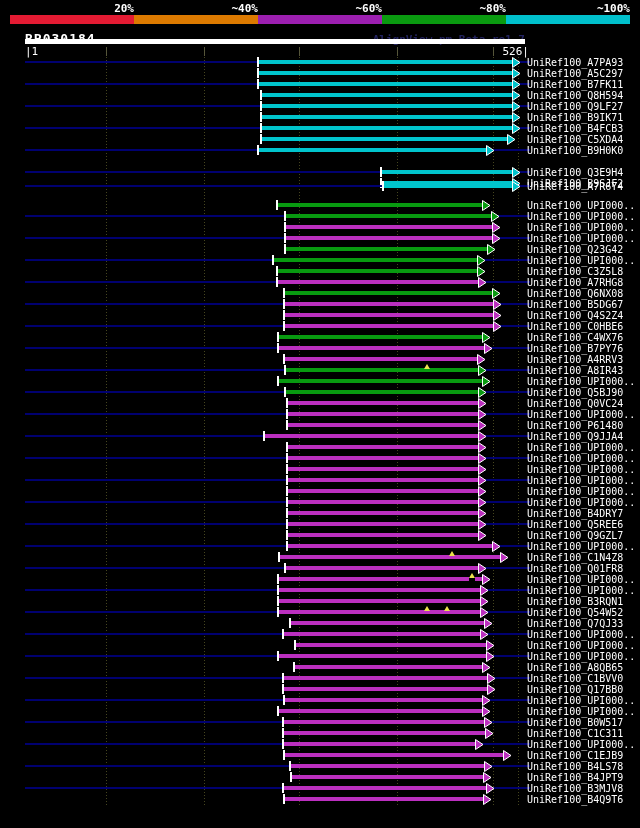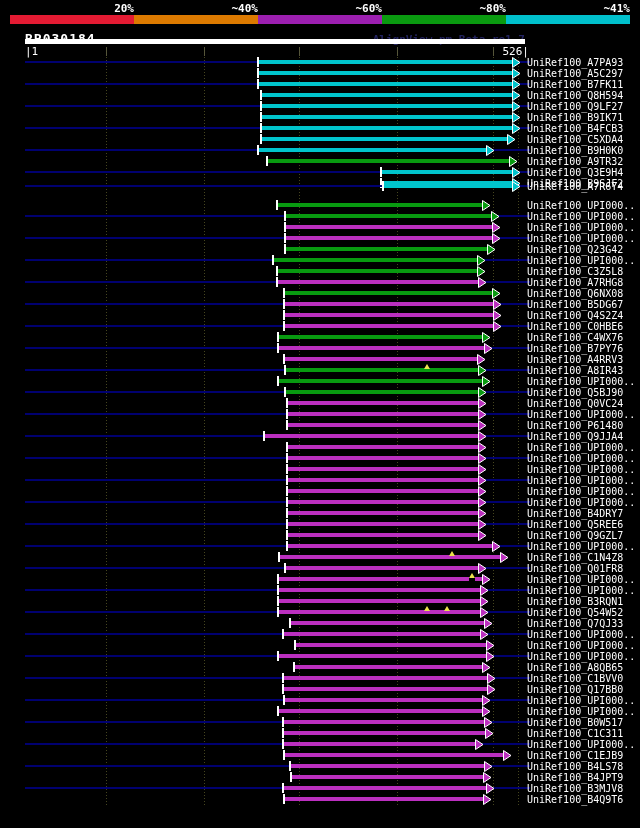--- a/index.html
+++ b/index.html
@@ -39,21 +39,21 @@
 </style>
 </head>
 <body>
 
 <div id="screen">
   <div id="scalelabels">
       <span class="slabel" style="left: 134px;">20%</span>
       <span class="slabel" style="left: 258px;">~40%</span>
       <span class="slabel" style="left: 382px;">~60%</span>
       <span class="slabel" style="left: 506px;">~80%</span>
-      <span class="slabel" style="left: 630px;">~41%</span>
+      <span class="slabel" style="left: 630px;">~100%</span>
     </div>
   <div id="scalebar">
       <div class="sseg" style="left: 10px; width: 124px; background: rgb(228, 27, 51);"></div>
       <div class="sseg" style="left: 134px; width: 124px; background: rgb(221, 122, 0);"></div>
       <div class="sseg" style="left: 258px; width: 124px; background: rgb(156, 31, 176);"></div>
       <div class="sseg" style="left: 382px; width: 124px; background: rgb(10, 154, 16);"></div>
       <div class="sseg" style="left: 506px; width: 124px; background: rgb(0, 192, 204);"></div>
     </div>
   <span id="qid">BP030184</span>
   <span id="credit">AlignView.pm Beta re1.7</span>
@@ -144,28 +144,20 @@
       </div>
       <div class="row" style="top: 88px;">
         <div class="qline" style="left: 25px; width: 505px; background: rgb(0, 0, 112);"></div>
         <div class="bar" style="left: 258px; width: 229px; background: rgb(0, 196, 204);"></div>
         <div class="btick" style="left: 257px;"></div>
         <svg class="ah" width="9" height="11" style="left: 486px;">
           <path d="M0.5,0.5 L8,5.5 L0.5,10.5 Z" fill="#00c4cc" stroke="#fff" stroke-width="1"></path>
         </svg>
         <div class="lbl">UniRef100_B9H0K0</div>
       </div>
-      <div class="row" style="top: 99px;">
-        <div class="bar" style="left: 267px; width: 243px; background: rgb(8, 154, 16);"></div>
-        <div class="btick" style="left: 266px;"></div>
-        <svg class="ah" width="9" height="11" style="left: 509px;">
-          <path d="M0.5,0.5 L8,5.5 L0.5,10.5 Z" fill="#089a10" stroke="#fff" stroke-width="1"></path>
-        </svg>
-        <div class="lbl">UniRef100_A9TR32</div>
-      </div>
       <div class="row" style="top: 110px;">
         <div class="qline" style="left: 25px; width: 505px; background: rgb(0, 0, 112);"></div>
         <div class="bar" style="left: 381px; width: 132px; background: rgb(0, 196, 204);"></div>
         <div class="btick" style="left: 380px;"></div>
         <svg class="ah" width="9" height="11" style="left: 512px;">
           <path d="M0.5,0.5 L8,5.5 L0.5,10.5 Z" fill="#00c4cc" stroke="#fff" stroke-width="1"></path>
         </svg>
         <div class="lbl">UniRef100_Q3E9H4</div>
       </div>
       <div class="row" style="top: 121px;">

